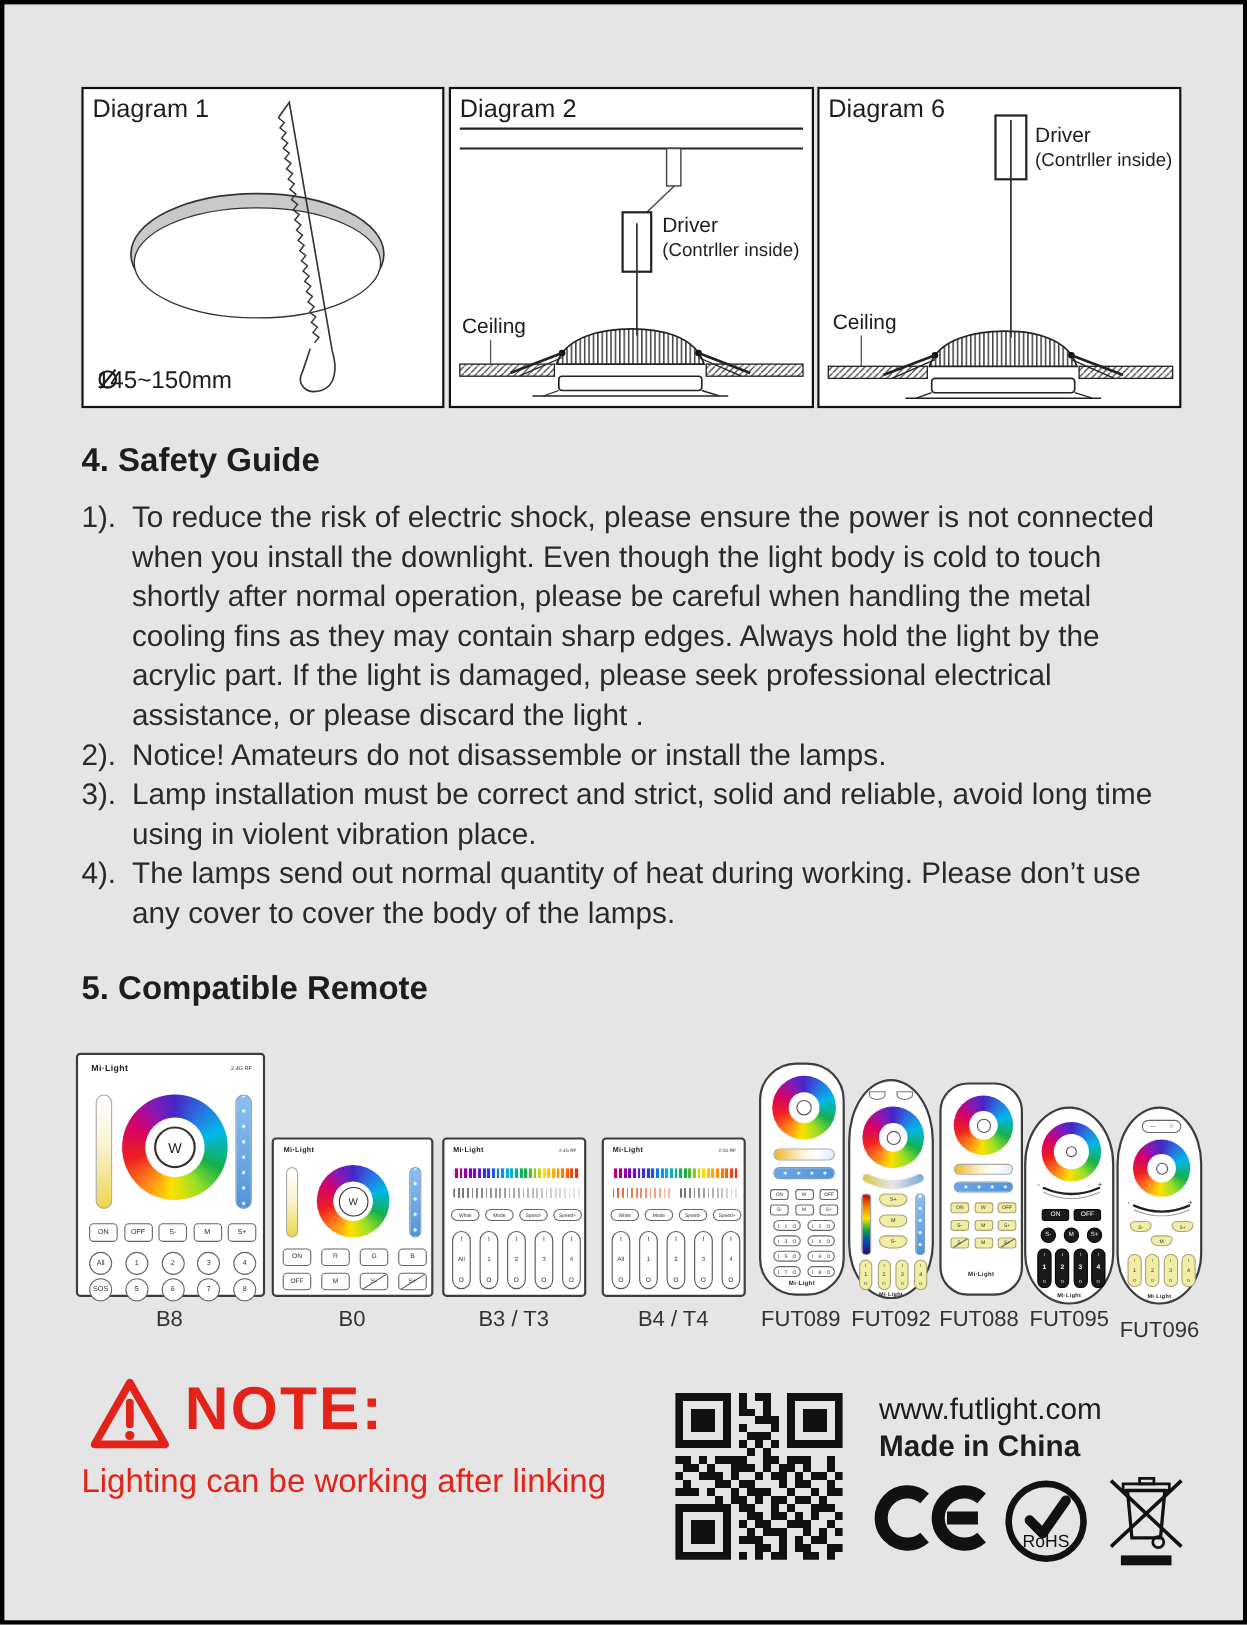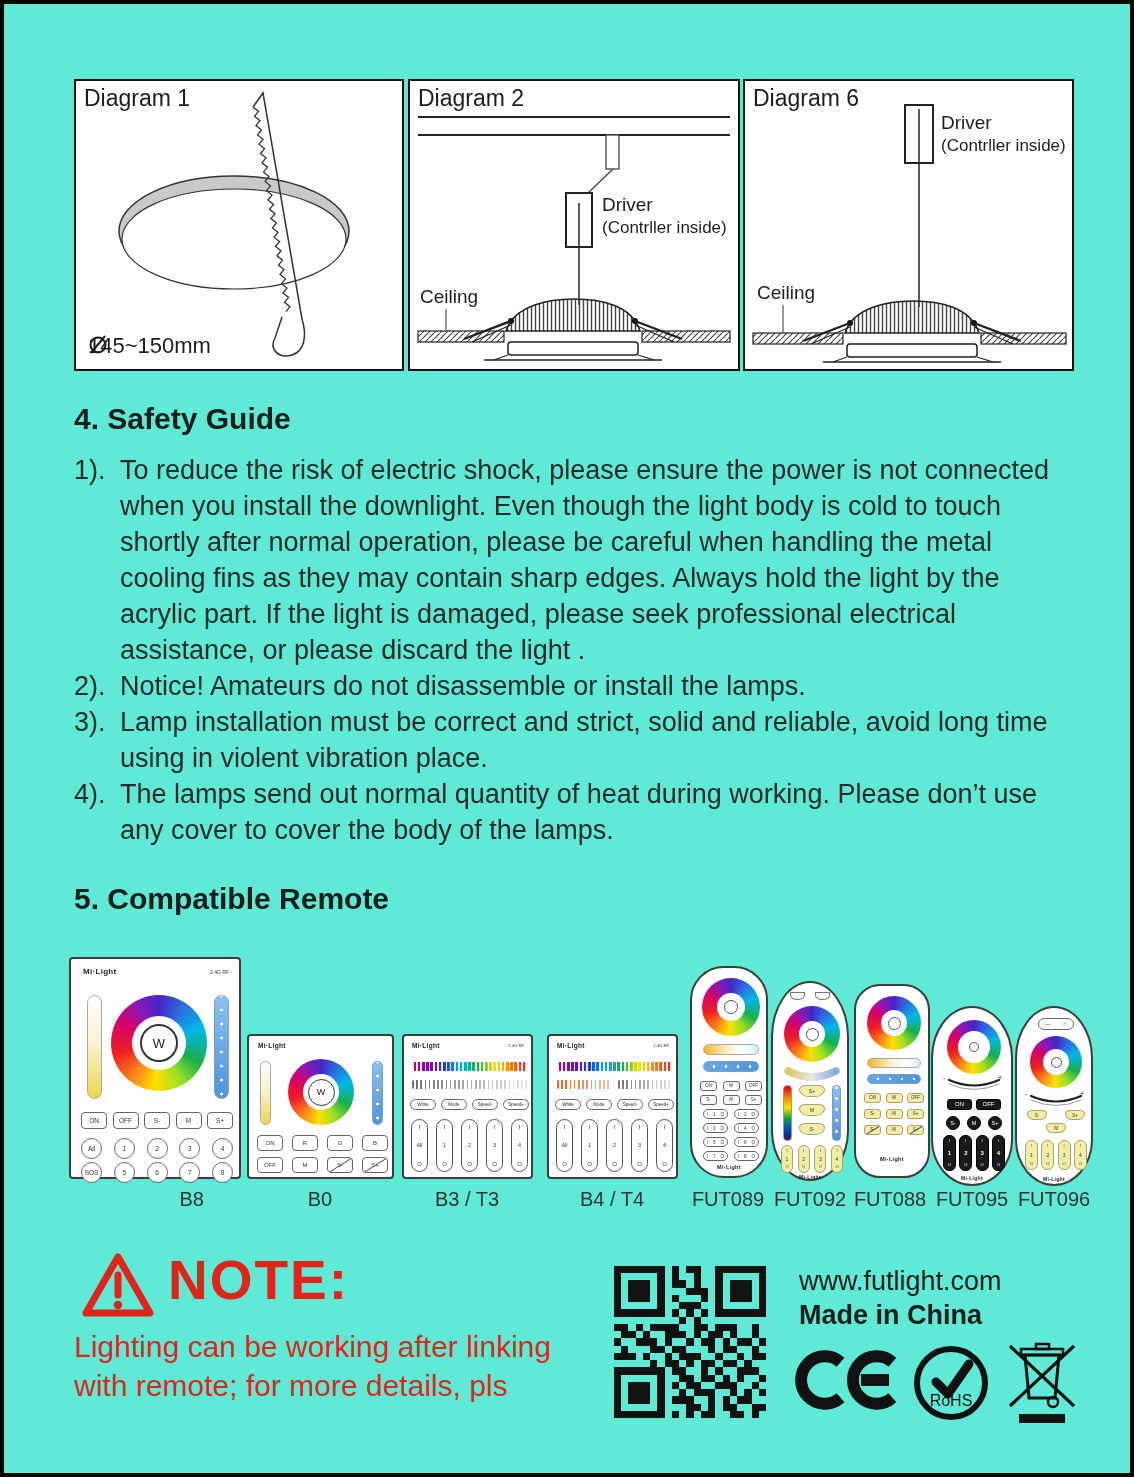--- a/index.html
+++ b/index.html
@@ -1,18 +1,18 @@
 <!DOCTYPE html>
 <html><head>
 <meta charset="utf-8">
 <style>
   * { margin:0; padding:0; box-sizing:border-box; }
   html,body { background:#fff; }
   body { font-family:"Liberation Sans", sans-serif; color:#222; }
-  .page { position:relative; width:1134px; height:1477px; background:#5eead4;
+  .page { position:relative; width:1134px; height:1477px; background:#e5e5e5;
           border:4px solid #000; overflow:hidden; }
   .abs { position:absolute; }
 
   
   .dbox { position:absolute; border:2px solid #111; background:#fff; }
   .dtitle { position:absolute; left:8px; top:4px; font-size:23px; color:#1d1d1b; }
   .dim-label { position:absolute; left:12px; bottom:10px; font-size:22px; color:#1d1d1b;
                display:flex; align-items:center; gap:6px; }
   .dbox svg { position:absolute; left:0; top:0; }
   .dbox svg text { fill:#1d1d1b; }
@@ -564,38 +564,37 @@
         </div>
         <div class="ykey vrock" style="width:13px;height:30px;border-radius:6px;">
           <span style="font-size:4px;">I</span>
           <span style="font-size:5px;">4</span>
           <span style="font-size:4px;">O</span>
         </div>
       </div>
     <span class="brand ctr" style="top:168px;font-size:5px;">Mi·Light</span>
   </div>
 
-  <div class="remote-label" style="left:100px;width:100px;text-align:right;">B8</div>
+  <div class="remote-label" style="left:100px;width:100px;">B8</div>
   <div class="remote-label" style="left:266px;width:100px;">B0</div>
   <div class="remote-label" style="left:403px;width:120px;">B3 / T3</div>
   <div class="remote-label" style="left:548px;width:120px;">B4 / T4</div>
   <div class="remote-label" style="left:674px;width:100px;">FUT089</div>
   <div class="remote-label" style="left:756px;width:100px;">FUT092</div>
   <div class="remote-label" style="left:836px;width:100px;">FUT088</div>
   <div class="remote-label" style="left:918px;width:100px;">FUT095</div>
-  <div class="remote-label" style="left:1000px;width:100px;">FUT096</div>
+  <div class="remote-label" style="left:1000px;width:100px;margin-top:10px;">FUT096</div>
 
   <svg class="abs" style="left:76px;top:1246px;" width="76" height="70" viewBox="0 0 76 70">
     <path d="M38,7 L70,63 L6,63 Z" fill="none" stroke="#e2231a" stroke-width="7" stroke-linejoin="round"></path>
     <line x1="38" y1="25" x2="38" y2="45" stroke="#e2231a" stroke-width="7" stroke-linecap="round"></line>
     <circle cx="38" cy="55" r="4.2" fill="#e2231a"></circle>
   </svg>
   <div class="note-title" style="left:164px;top:1244px;">NOTE:</div>
   <div class="note-line" style="top:1326px;">Lighting can be working after linking</div>
-  <div class="note-line" style="top:1365px;">with remote; for more details, pls</div>
 
   <svg id="qr-svg" class="abs" style="left:610px;top:1262px;" width="152" height="152" viewBox="0 0 21 21" fill="#111" shape-rendering="crispEdges">
       <rect x="0" y="0" width="1" height="1"></rect>
       <rect x="1" y="0" width="1" height="1"></rect>
       <rect x="2" y="0" width="1" height="1"></rect>
       <rect x="3" y="0" width="1" height="1"></rect>
       <rect x="4" y="0" width="1" height="1"></rect>
       <rect x="5" y="0" width="1" height="1"></rect>
       <rect x="6" y="0" width="1" height="1"></rect>
       <rect x="8" y="0" width="1" height="1"></rect>

